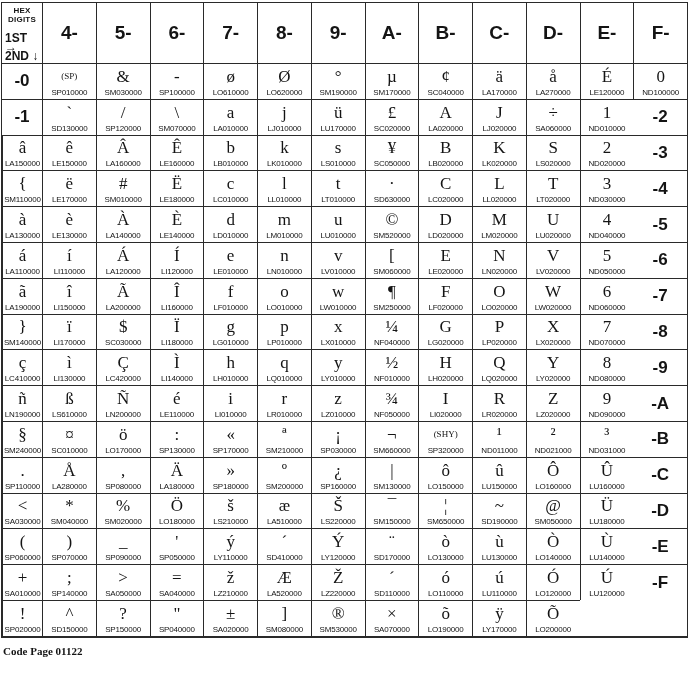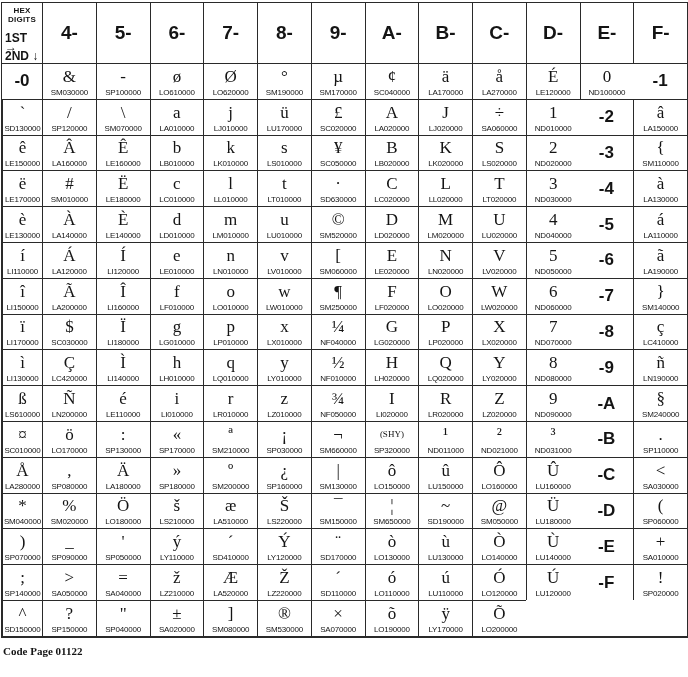--- a/index.html
+++ b/index.html
@@ -97,20 +97,24 @@
     <div class="colhead">8-</div>
     <div class="colhead">9-</div>
     <div class="colhead">A-</div>
     <div class="colhead">B-</div>
     <div class="colhead">C-</div>
     <div class="colhead">D-</div>
     <div class="colhead">E-</div>
     <div class="colhead">F-</div>
     <div class="rowlabel">-0</div>
     <div class="cell">
+      <span class="ch nm">(SP)</span>
+      <span class="code">SP010000</span>
+    </div>
+    <div class="cell">
       <span class="ch">&amp;</span>
       <span class="code">SM030000</span>
     </div>
     <div class="cell">
       <span class="ch">-</span>
       <span class="code">SP100000</span>
     </div>
     <div class="cell">
       <span class="ch">ø</span>
       <span class="code">LO610000</span>

